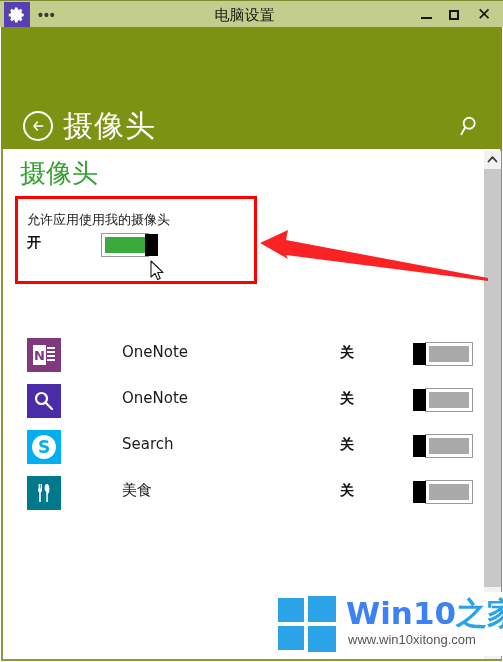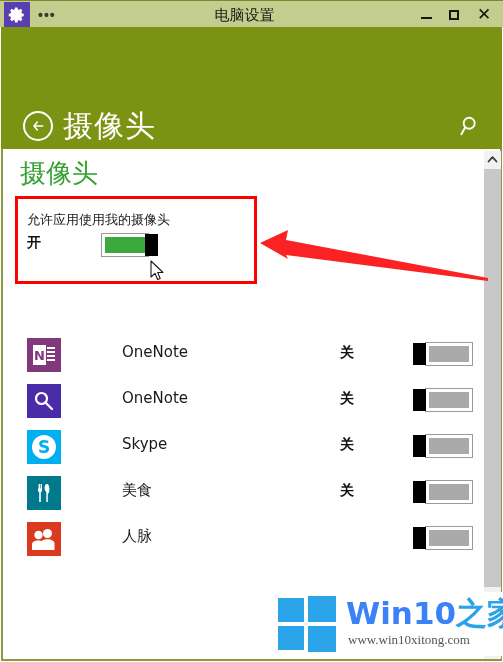--- a/index.html
+++ b/index.html
@@ -320,21 +320,21 @@
     font-family: "DejaVu Sans", sans-serif;
     white-space: nowrap;
   }
   .wm-title .wm-black { color: #3b82f6; }
   .wm-title .wm-blue { color: #2aa3e8; }
   .wm-url {
     position: absolute;
     left: 76px; top: 40px;
     font-size: 13px;
     color: #555555;
-    font-family: Liberation Serif, serif;
+    font-family: Liberation Sans, sans-serif;
     white-space: nowrap;
   }
 </style>
 </head>
 <body>
 
 <div id="app">
 
   <div class="titlebar">
     <div class="titlebar-logo">
@@ -421,21 +421,21 @@
         </div>
       </div>
 
       <div class="app-row">
         <div class="app-icon" style="background:#00aff0;">
           <svg width="30" height="30" viewBox="0 0 30 30">
             <circle cx="15" cy="15" r="12" fill="#ffffff"></circle>
             <text x="15" y="21" font-family="DejaVu Sans, sans-serif" font-size="17" font-weight="bold" fill="#00aff0" text-anchor="middle">S</text>
           </svg>
         </div>
-        <div class="app-name">Skype</div>
+        <div class="app-name">Search</div>
         <div class="app-state">关</div>
         <div class="toggle off app-toggle">
           <span class="track"></span>
           <span class="thumb"></span>
         </div>
       </div>
 
       <div class="app-row">
         <div class="app-icon" style="background:#00798c;">
           <svg width="24" height="24" viewBox="0 0 24 24">
@@ -444,36 +444,20 @@
           </svg>
         </div>
         <div class="app-name">美食</div>
         <div class="app-state">关</div>
         <div class="toggle off app-toggle">
           <span class="track"></span>
           <span class="thumb"></span>
         </div>
       </div>
 
-      <div class="app-row">
-        <div class="app-icon" style="background:#da3b1f;">
-          <svg width="28" height="28" viewBox="0 0 28 28">
-            <circle cx="17.5" cy="8.5" r="4.5" fill="#ffffff"></circle>
-            <path fill="#ffffff" d="M10.5 25v-6.5c0-2.6 3.1-4.2 7-4.2s7 1.6 7 4.2V25z"></path>
-            <circle cx="8.5" cy="10" r="4.2" fill="#ffffff"></circle>
-            <path fill="#ffffff" d="M2 25v-5.5c0-2.4 2.9-3.9 6.5-3.9s6.5 1.5 6.5 3.9V25z"></path>
-          </svg>
-        </div>
-        <div class="app-name">人脉</div>
-        <div class="app-state"></div>
-        <div class="toggle off app-toggle">
-          <span class="track"></span>
-          <span class="thumb"></span>
-        </div>
-      </div>
 
 
     </div>
   </div>
 
   <div class="scrollbar">
     <div class="sb-up">
       <svg width="11" height="9" viewBox="0 0 11 9">
         <path fill="none" stroke="#3c3c3c" stroke-width="1.8" stroke-linecap="round" stroke-linejoin="round" d="M1.5 6.5 L5.5 2.2 L9.5 6.5"></path>
       </svg>

